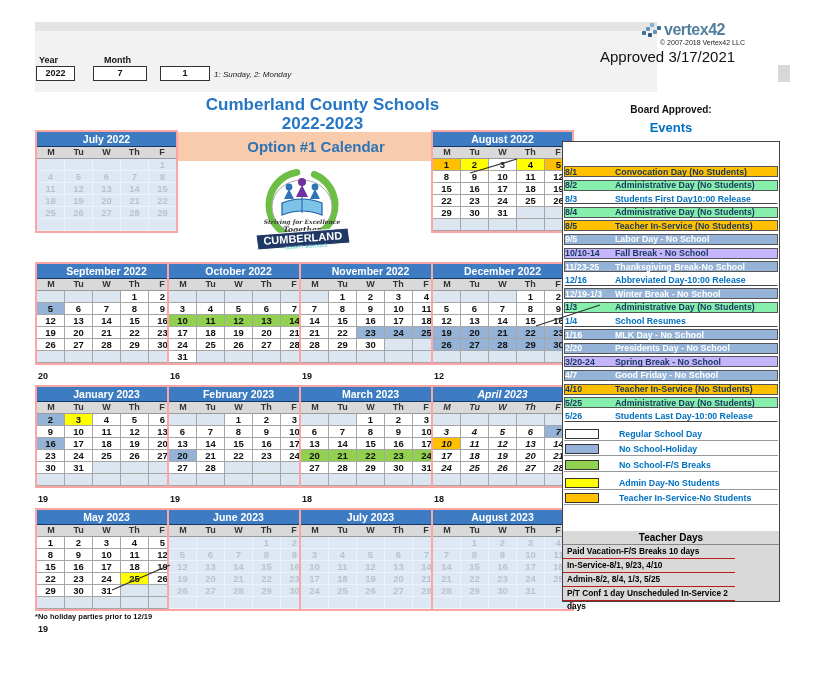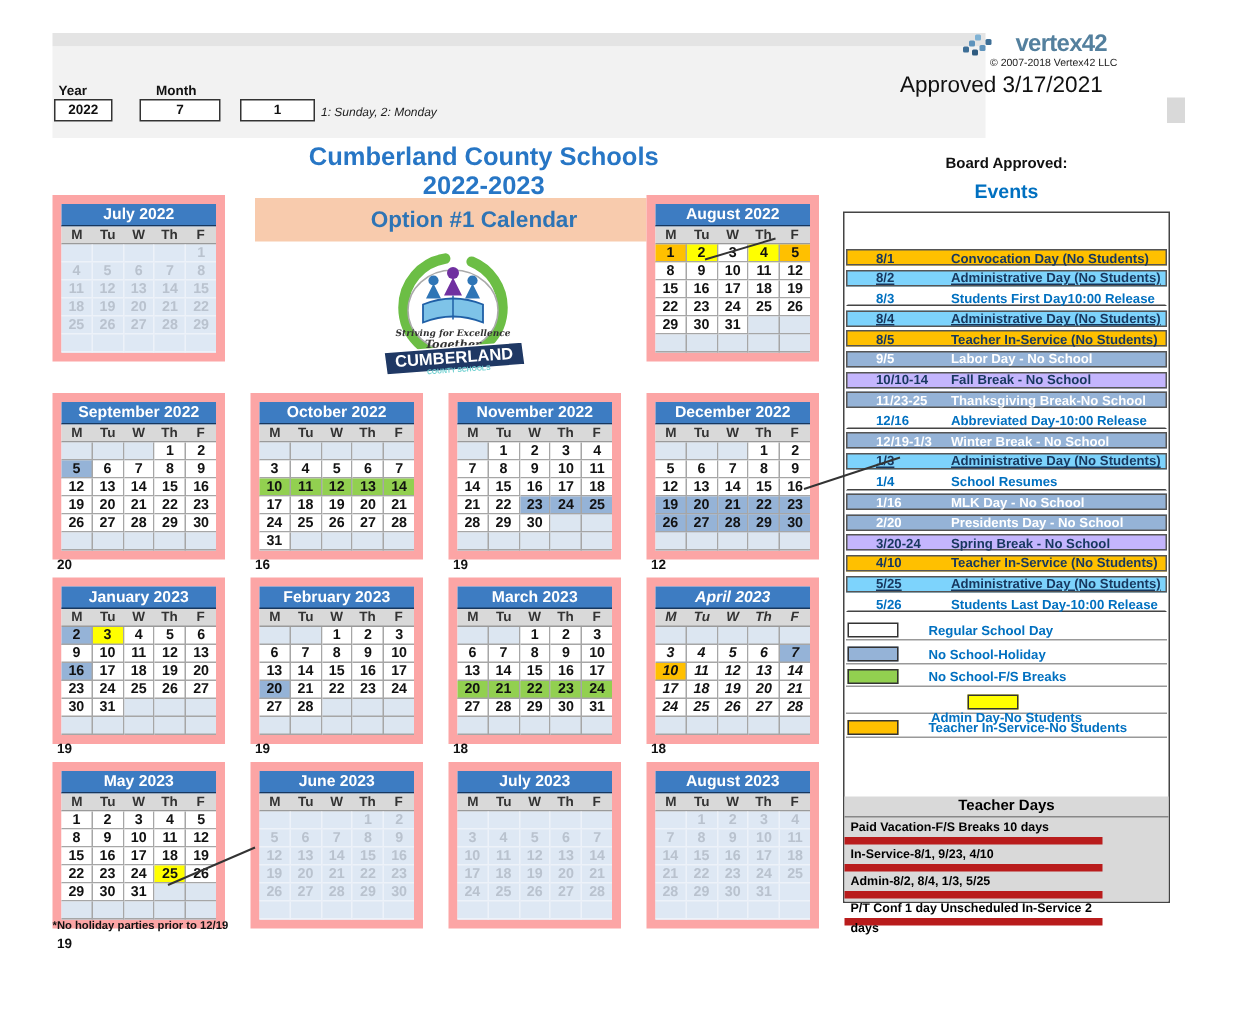--- a/index.html
+++ b/index.html
@@ -8,35 +8,35 @@
   .band{position:absolute;}
   .band1{left:35px;top:22px;width:622px;height:9px;background:#E4E4E4;}
   .band2{left:35px;top:31px;width:622px;height:61px;background:#F2F2F2;}
   .band3{left:778px;top:65px;width:12px;height:17px;background:#D9D9D9;}
   .lbl{position:absolute;font-size:9px;font-weight:bold;color:#111;}
   .inpbox{position:absolute;height:13px;background:#fff;border:1px solid #333;
           font-size:9px;font-weight:bold;color:#111;text-align:center;line-height:13px;}
   .hint{position:absolute;font-size:8px;font-style:italic;color:#222;}
   .approved{position:absolute;left:600px;top:48px;font-size:15px;color:#111;}
   .brand{position:absolute;left:641px;top:21px;font-size:16px;font-weight:bold;
-         color:#54809E;letter-spacing:-0.5px;display:flex;align-items:center;gap:14px;}
+         color:#54809E;letter-spacing:-0.5px;display:flex;align-items:center;gap:1px;}
   .copyright{position:absolute;left:660px;top:39px;font-size:7px;color:#222;}
   .title1{position:absolute;left:60px;top:95px;width:525px;text-align:center;
           font-size:17px;font-weight:bold;color:#2776C5;}
   .title2{position:absolute;left:60px;top:114px;width:525px;text-align:center;
           font-size:17px;font-weight:bold;color:#2776C5;}
   .board{position:absolute;left:562px;top:104px;width:218px;text-align:center;
          font-size:10px;font-weight:bold;color:#111;}
   .events-title{position:absolute;left:562px;top:120px;width:218px;text-align:center;
          font-size:13px;font-weight:bold;color:#0070C0;}
   .option-banner{position:absolute;left:170px;top:132px;width:292px;height:29px;
          background:#F8CBAD;text-align:center;line-height:29px;
          font-size:15px;font-weight:bold;color:#2E74B5;}
   
-  .month{position:absolute;width:115px;border:6px solid #fca5a5;background:#fff;box-sizing:border-box;}
+  .month{position:absolute;width:143px;border:2px solid #fca5a5;background:#fff;box-sizing:border-box;}
   .m-title{height:14px;line-height:14px;background:#3D7CC2;color:#fff;font-weight:bold;
            font-size:10.5px;text-align:center;border-bottom:1px solid #17375E;}
   .m-week{display:flex;height:11px;background:#D9D9D9;border-bottom:1px solid #9a9a9a;}
   .m-week span{flex:1;font-size:9px;font-weight:bold;color:#333;text-align:center;line-height:11px;}
   .m-row{display:flex;height:12px;}
   .m-cell{flex:1;text-align:center;line-height:11px;font-size:9.5px;font-weight:bold;color:#111;
           border-right:1px solid #A6A6A6;border-bottom:1px solid #A6A6A6;background:#fff;box-sizing:border-box;}
   .m-cell:last-child{border-right:none;}
   .c-emp{background:#DCE6F1;}
   .c-hol{background:#95B3D7;}
@@ -45,42 +45,42 @@
   .c-ins{background:#FFC000;}
   .c-str{background:#fff;}
   .inactive .m-cell{background:#DEE8F4;color:#B9C2CE;border-color:#EDF2F9;}
   .m-count{position:absolute;font-size:9px;font-weight:bold;color:#111;}
   .m-note{position:absolute;font-size:7.5px;font-weight:bold;color:#111;text-align:center;}
   
   #events-box{position:absolute;left:562px;top:141px;width:218px;height:461px;
               border:1px solid #444;background:#fff;box-sizing:border-box;padding-top:24px;}
   .ev{height:11px;margin:0 1px 2.6px 1px;display:flex;align-items:center;
       font-size:8.8px;font-weight:bold;border:1px solid #555;box-sizing:border-box;}
-  .ev .ev-date{width:50px;padding-left:19px;flex:none;}
+  .ev .ev-date{width:50px;padding-left:0;flex:none;}
   .ev-white{background:#fff;color:#0070C0;border-color:#fff;border-bottom-color:#444;}
   .ev-blue{background:#95B3D7;color:#fff;}
   .ev-green{background:#c4b5fd;color:#17375E;}
-  .ev-yellow{background:#7dd3fc;color:#17375E;text-decoration:underline;}
+  .ev-yellow{background:#86efac;color:#17375E;}
   .ev-orange{background:#FFC000;color:#17375E;}
   #legend-rows{margin-top:6px;}
   .lg{height:12px;margin:0 1px 2.5px 1px;display:flex;align-items:center;
       font-size:8.8px;font-weight:bold;color:#0070C0;border-bottom:1px solid #999;}
-  .lg.lg-gap{margin-top:5px;flex-direction:column;}
+  .lg.lg-gap{margin-top:5px;}
   .lg .sw{width:34px;height:10px;border:1px solid #333;margin:0 20px 0 1px;flex:none;box-sizing:border-box;}
   .sw-white{background:#fff;}
   .sw-blue{background:#95B3D7;}
   .sw-green{background:#92D050;}
   .sw-yellow{background:#FFFF00;}
   .sw-orange{background:#FFC000;}
   .sw-strike{background:linear-gradient(to top right,#fff 47%,#333 48%,#333 52%,#fff 53%);}
   #teacher-box{position:absolute;left:0;bottom:0;width:100%;height:70px;background:#D9D9D9;}
   .t-head{text-align:center;font-weight:bold;font-size:10px;color:#000;height:13px;line-height:13px;
           border-bottom:1px solid #888;}
   .t-row{font-size:8.3px;font-weight:bold;color:#000;height:13px;line-height:13px;
-         padding-left:4px;border-bottom:5px solid #b91c1c;width:78%;}
+         padding-left:4px;border-bottom:1px solid #b91c1c;width:78%;}
   .footer-note{position:absolute;left:35px;top:631px;width:800px;font-size:9.5px;color:#FB4B4B;}
   
   #school-logo{position:absolute;left:240px;top:165px;width:125px;height:92px;}
   #overlay{position:absolute;left:0;top:0;width:840px;height:686px;pointer-events:none;z-index:50;}
 </style>
 </head>
 <body>
 
 <div id="page">
 
@@ -934,20 +934,24 @@
           <span class="ev-label">MLK Day - No School</span>
         </div>
         <div class="ev ev-blue">
           <span class="ev-date">2/20</span>
           <span class="ev-label">Presidents Day - No School</span>
         </div>
         <div class="ev ev-green">
           <span class="ev-date">3/20-24</span>
           <span class="ev-label">Spring Break - No School</span>
         </div>
+        <div class="ev ev-blue">
+          <span class="ev-date">4/7</span>
+          <span class="ev-label">Good Friday - No School</span>
+        </div>
         <div class="ev ev-orange">
           <span class="ev-date">4/10</span>
           <span class="ev-label">Teacher In-Service (No Students)</span>
         </div>
         <div class="ev ev-yellow">
           <span class="ev-date">5/25</span>
           <span class="ev-label">Administrative Day (No Students)</span>
         </div>
         <div class="ev ev-white">
           <span class="ev-date">5/26</span>

